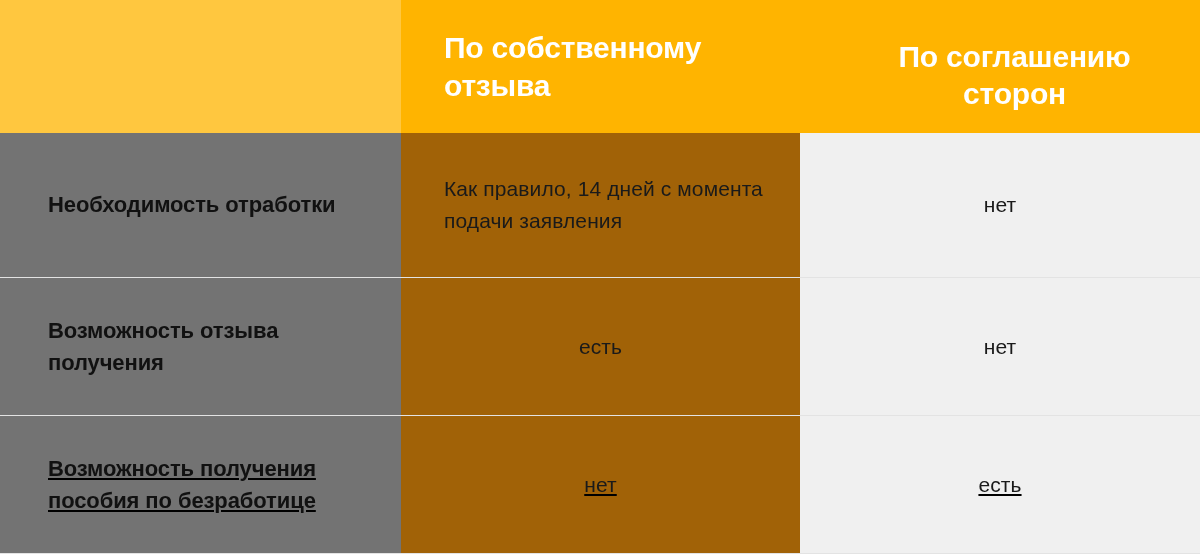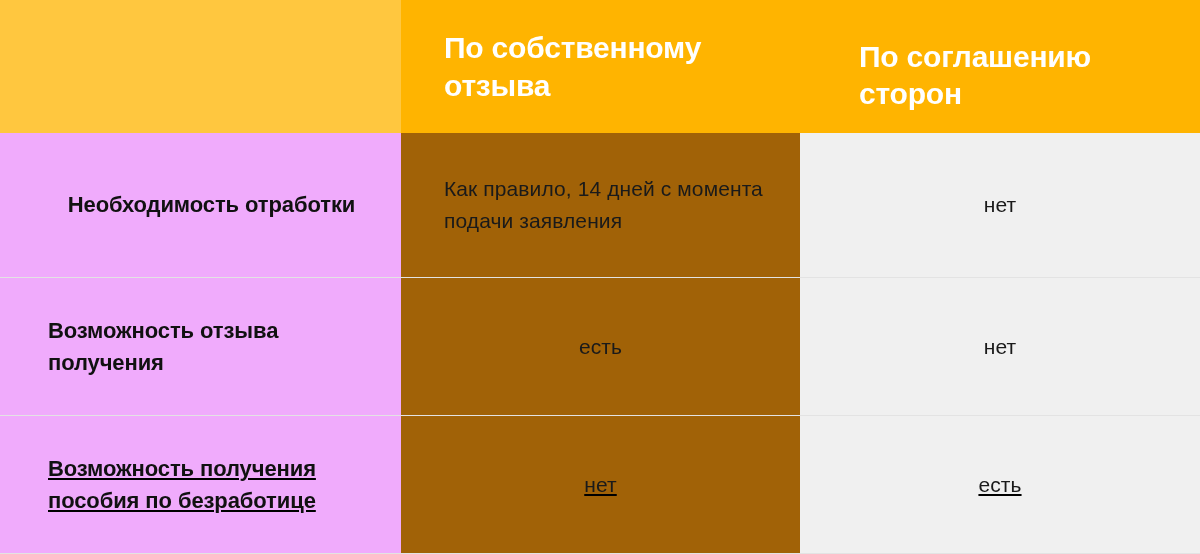--- a/index.html
+++ b/index.html
@@ -41,20 +41,21 @@
   .head-cell-own {
     width: 399px;
     background: #FFB400;
     padding: 0 30px 0 43px;
   }
   .head-cell-agreement {
     width: 400px;
     background: #FFB400;
     padding: 17px 30px 0 58px;
     border-left: 1px solid #FFB400;
+    text-align: center;
   }
   .head-title {
     color: #ffffff;
     font-size: 30px;
     font-weight: bold;
     line-height: 1.24;
     letter-spacing: -0.2px;
   }
 
   
@@ -72,23 +73,22 @@
   .row-2 { height: 138px; flex: 0 0 138px; }
   .row-3 { height: 138px; flex: 0 0 138px; text-decoration: underline; }
 
   .cell {
     box-sizing: border-box;
     display: flex;
     align-items: center;
   }
   .cell-criteria {
     width: 401px;
-    background: #f0abfc;
+    background: #737373;
     padding: 0 26px 0 48px;
-    justify-content: center;
   }
   .cell-own {
     width: 399px;
     background: #a16207;
     padding: 0 26px 0 43px;
     justify-content: flex-start;
   }
   .cell-own.centered {
     justify-content: center;
     padding: 0 26px;

